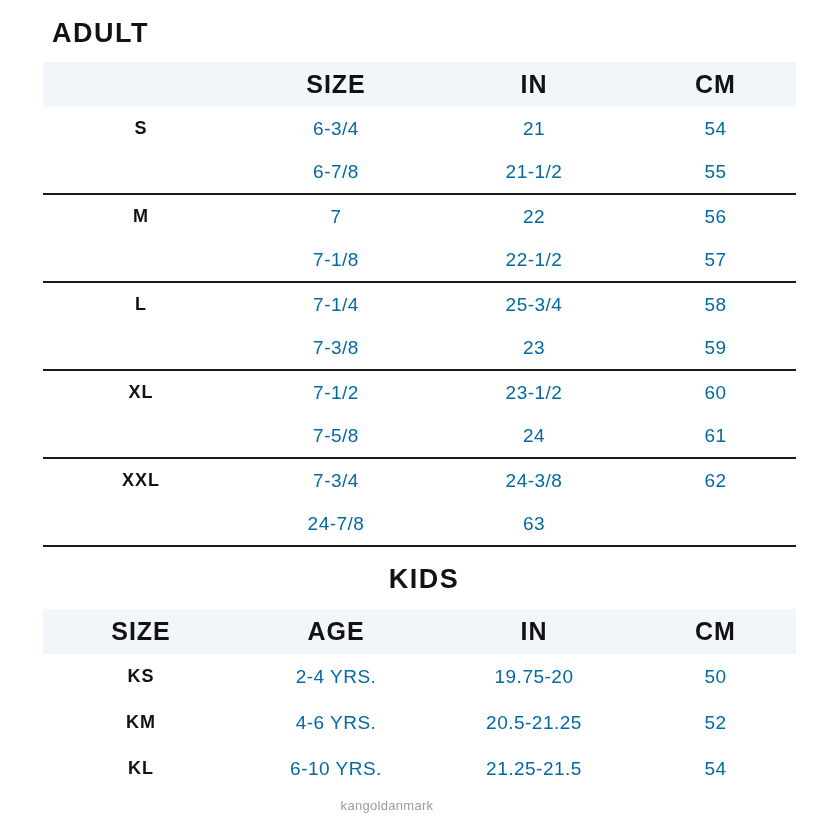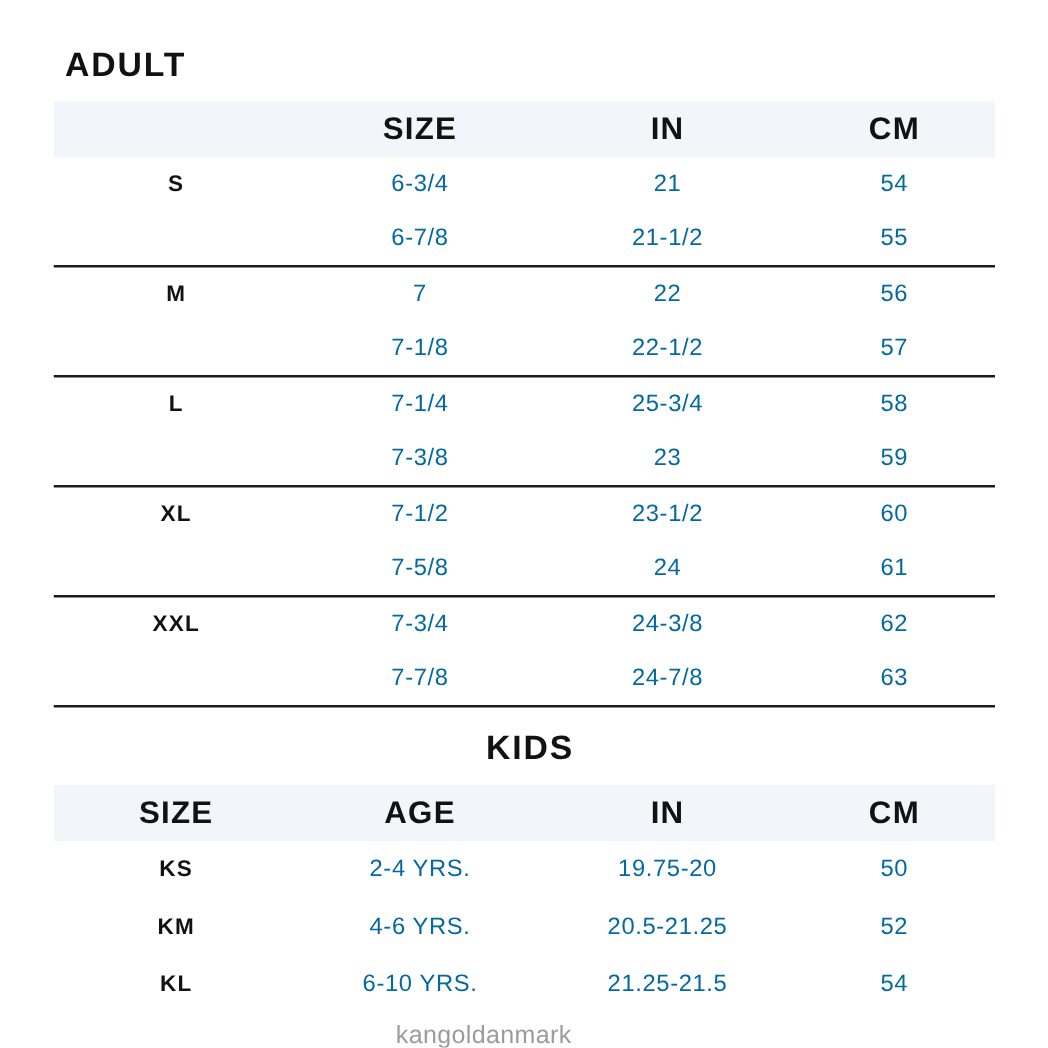--- a/index.html
+++ b/index.html
@@ -8,21 +8,21 @@
     background: #ffffff;
     width: 838px;
     height: 838px;
     font-family: "Liberation Sans", sans-serif;
     overflow: hidden;
   }
   .page {
     width: 838px;
     height: 838px;
     box-sizing: border-box;
-    padding-top: 38px;
+    padding-top: 19px;
   }
   .content {
     width: 753px;
     margin-left: 43px;
   }
   .section-title {
     font-size: 27px;
     font-weight: 700;
     color: #121212;
     letter-spacing: 1.5px;
@@ -66,21 +66,21 @@
   }
   .group-end {
     border-bottom: 2px solid #1c1c1c;
   }
   .adult-table { margin-bottom: 18px; }
   .kids-title { margin-top: 0; text-align: center; }
   .footer {
     width: 774px;
     text-align: center;
     margin-top: 6px;
-    font-size: 20px;
+    font-size: 13px;
     color: #9b9b9b;
     letter-spacing: 0.3px;
   }
 </style>
 </head>
 <body>
 
 <div class="page">
   <div class="content">
 
@@ -147,21 +147,20 @@
       </div>
 
       <div class="grid-row trow">
         <div class="cell label">XXL</div>
         <div class="cell">7-3/4</div>
         <div class="cell">24-3/8</div>
         <div class="cell">62</div>
       </div>
       <div class="grid-row trow group-end">
         <div class="cell label"></div>
-        <div class="cell">7-7/8</div>
         <div class="cell">24-7/8</div>
         <div class="cell">63</div>
       </div>
     </div>
 
     <h1 class="section-title kids-title">KIDS</h1>
 
     <div class="table kids">
       <div class="grid-row thead">
         <div class="th">SIZE</div>

